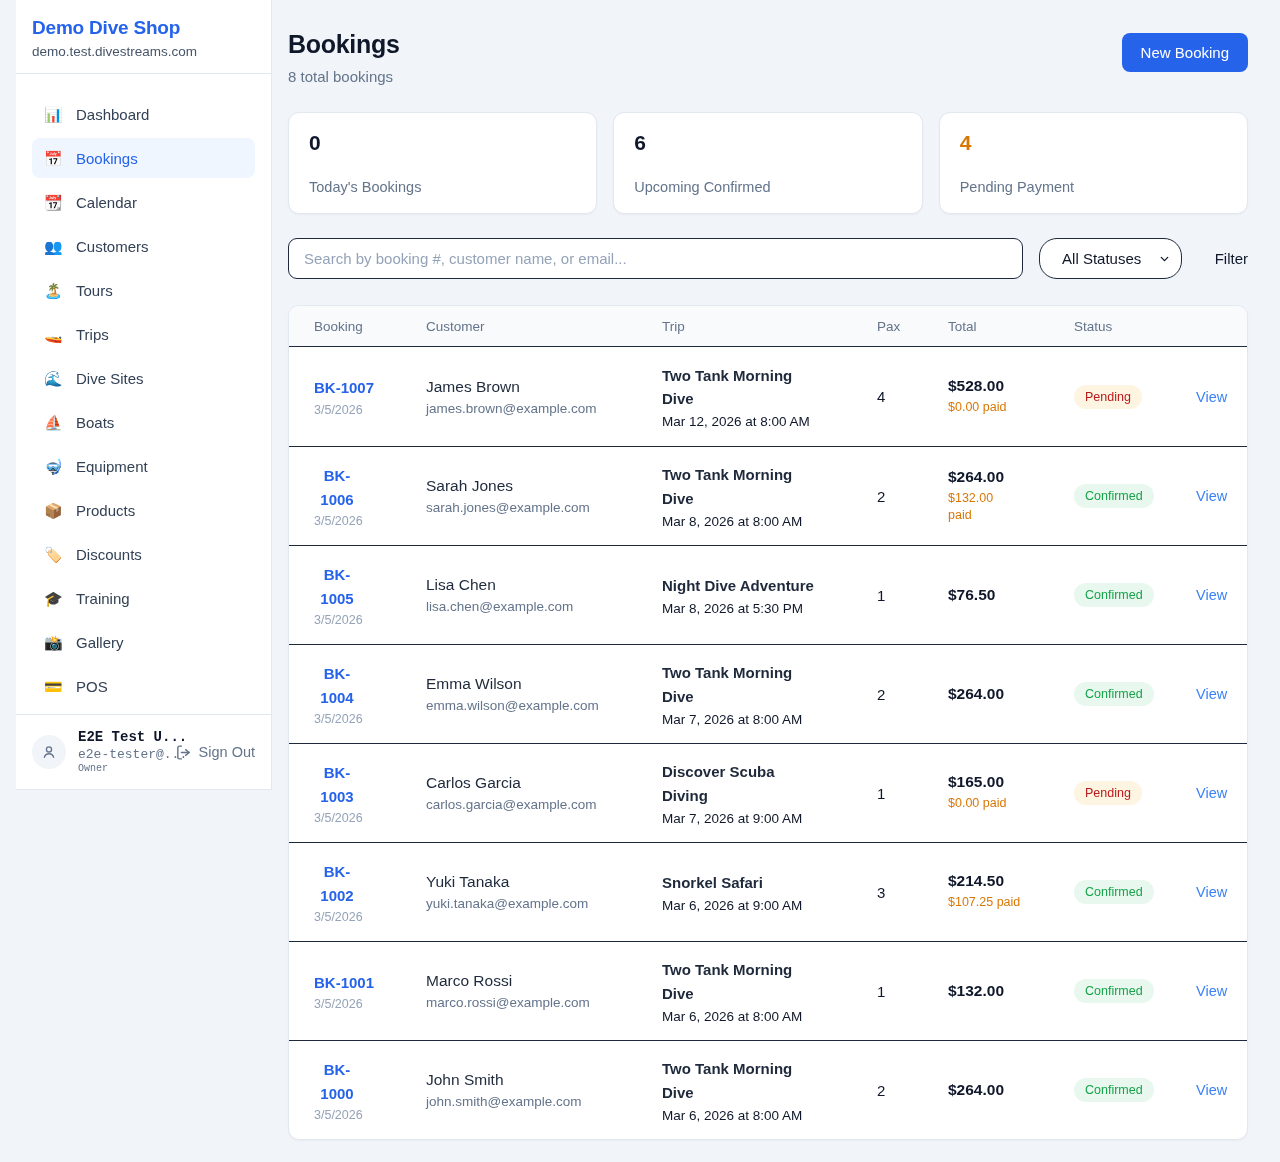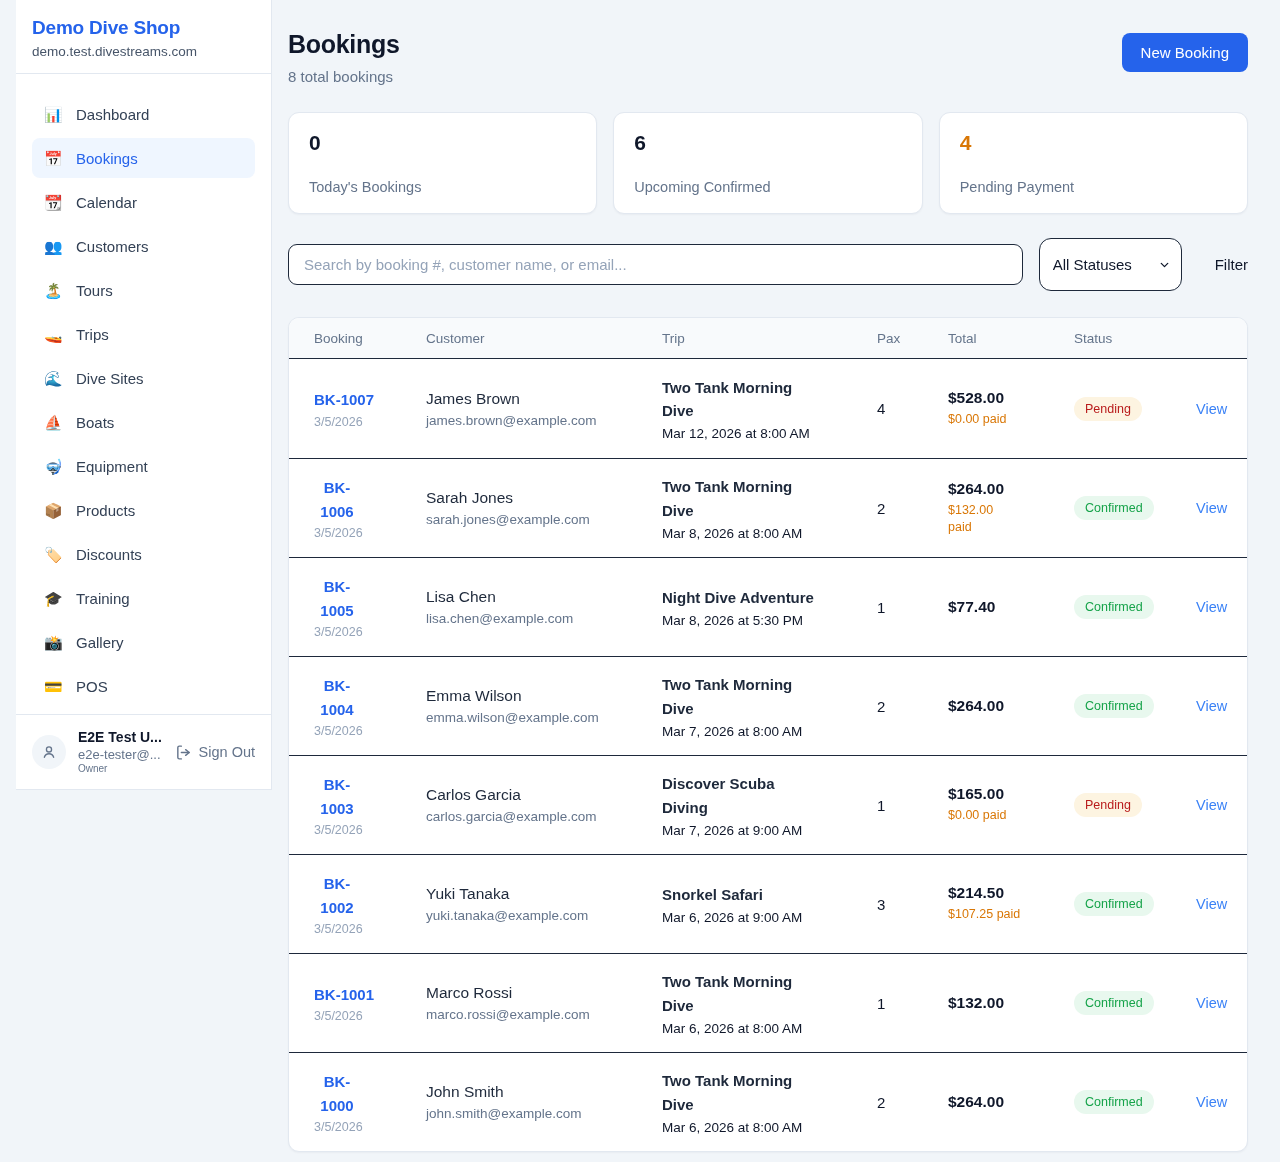--- a/index.html
+++ b/index.html
@@ -36,21 +36,21 @@
   .sb-foot {
     border-top:1px solid #e2e8f0;
     padding:14px 16px;
     display:flex; align-items:center; gap:12px;
   }
   .avatar {
     width:34px; height:34px; border-radius:50%;
     background:#f1f5f9; flex:0 0 34px;
     display:flex; align-items:center; justify-content:center;
   }
-  .u-meta { line-height:1.25; min-width:0; }
+  .u-meta { line-height:1.25; min-width:0;font-family:Liberation Mono, monospace; }
   .u-name { font-size:14px; font-weight:700; color:#0f172a; white-space:nowrap; }
   .u-email{ font-size:13px; color:#64748b; white-space:nowrap; }
   .u-role { font-size:10px; color:#64748b; }
   .signout {
     margin-left:auto; display:flex; align-items:center; gap:7px;
     background:none; border:none; cursor:pointer;
     color:#64748b; font-size:14.5px; font-family:inherit; white-space:nowrap;
   }
 
   
@@ -75,23 +75,23 @@
 
   .toolbar { display:flex; align-items:center; gap:16px; margin-top:24px; }
   .search {
     flex:1; height:41px; border:1px solid #1e293b; border-radius:9px;
     padding:0 15px; font-size:15px; font-family:inherit; color:#0f172a;
     background:#fff; outline:none;
   }
   .search::placeholder { color:#94a3b8; }
   .select-wrap { position:relative; }
   .select-wrap select {
-    height:53px; width:143px; border:1px solid #1e293b; border-radius:12px;
+    height:41px; width:143px; border:1px solid #1e293b; border-radius:18px;
     background:#fff; font-family:inherit; font-size:15px; color:#0f172a;
-    padding:0 30px 0 13px; appearance:none; -webkit-appearance:none; cursor:pointer; outline:none;
+    padding:0 30px 0 13px; appearance:none; -webkit-appearance:none; cursor:pointer; outline:none;text-align:center;
   }
   .select-wrap svg { position:absolute; right:11px; top:50%; transform:translateY(-50%); pointer-events:none; }
   .filter-btn {
     background:none; border:none; cursor:pointer; font-family:inherit;
     font-size:15px; color:#0f172a; margin-left:17px; padding:0; }
 
   
   .table-card {
     margin-top:26px; background:#fff; border:1px solid #e2e8f0;
     border-radius:11px; overflow:hidden; box-shadow:0 1px 2px rgba(15,23,42,0.04);
@@ -331,21 +331,21 @@
     <div class="c-customer">
       <div class="cust-name">Lisa Chen</div>
       <div class="cust-email">lisa.chen@example.com</div>
     </div>
     <div class="c-trip">
       <div class="trip-name">Night Dive Adventure</div>
       <div class="trip-time">Mar 8, 2026 at 5:30 PM</div>
     </div>
     <div class="c-pax">1</div>
     <div class="c-total">
-      <div class="total-amt">$77.40</div>
+      <div class="total-amt">$76.50</div>
 
     </div>
     <div class="c-status">
       <span class="badge badge--confirmed">Confirmed</span>
     </div>
     <div class="c-view">
       <a class="view-link">View</a>
     </div>
   </div>
 

